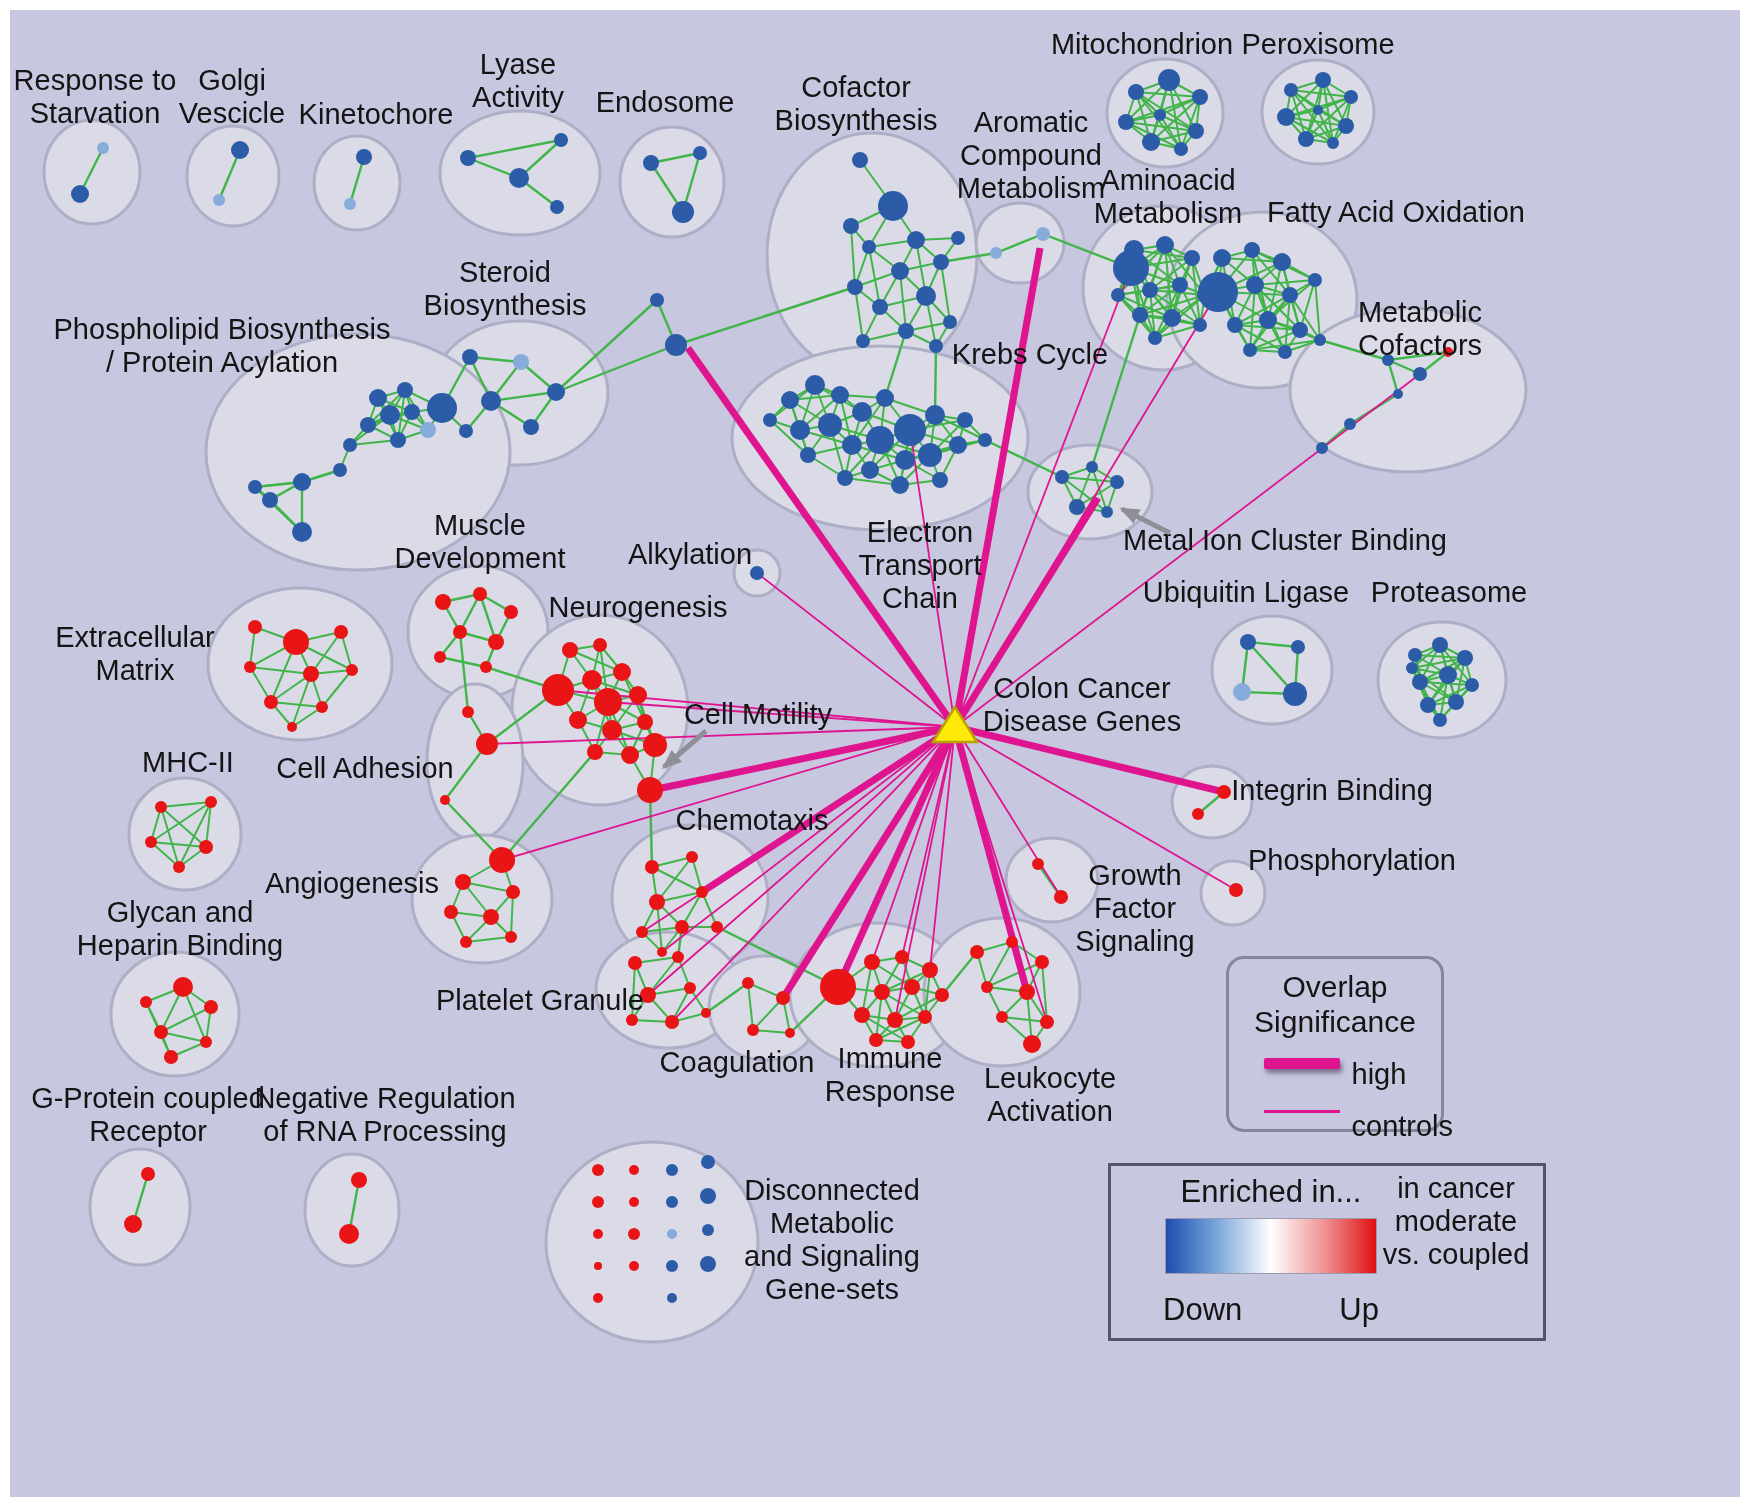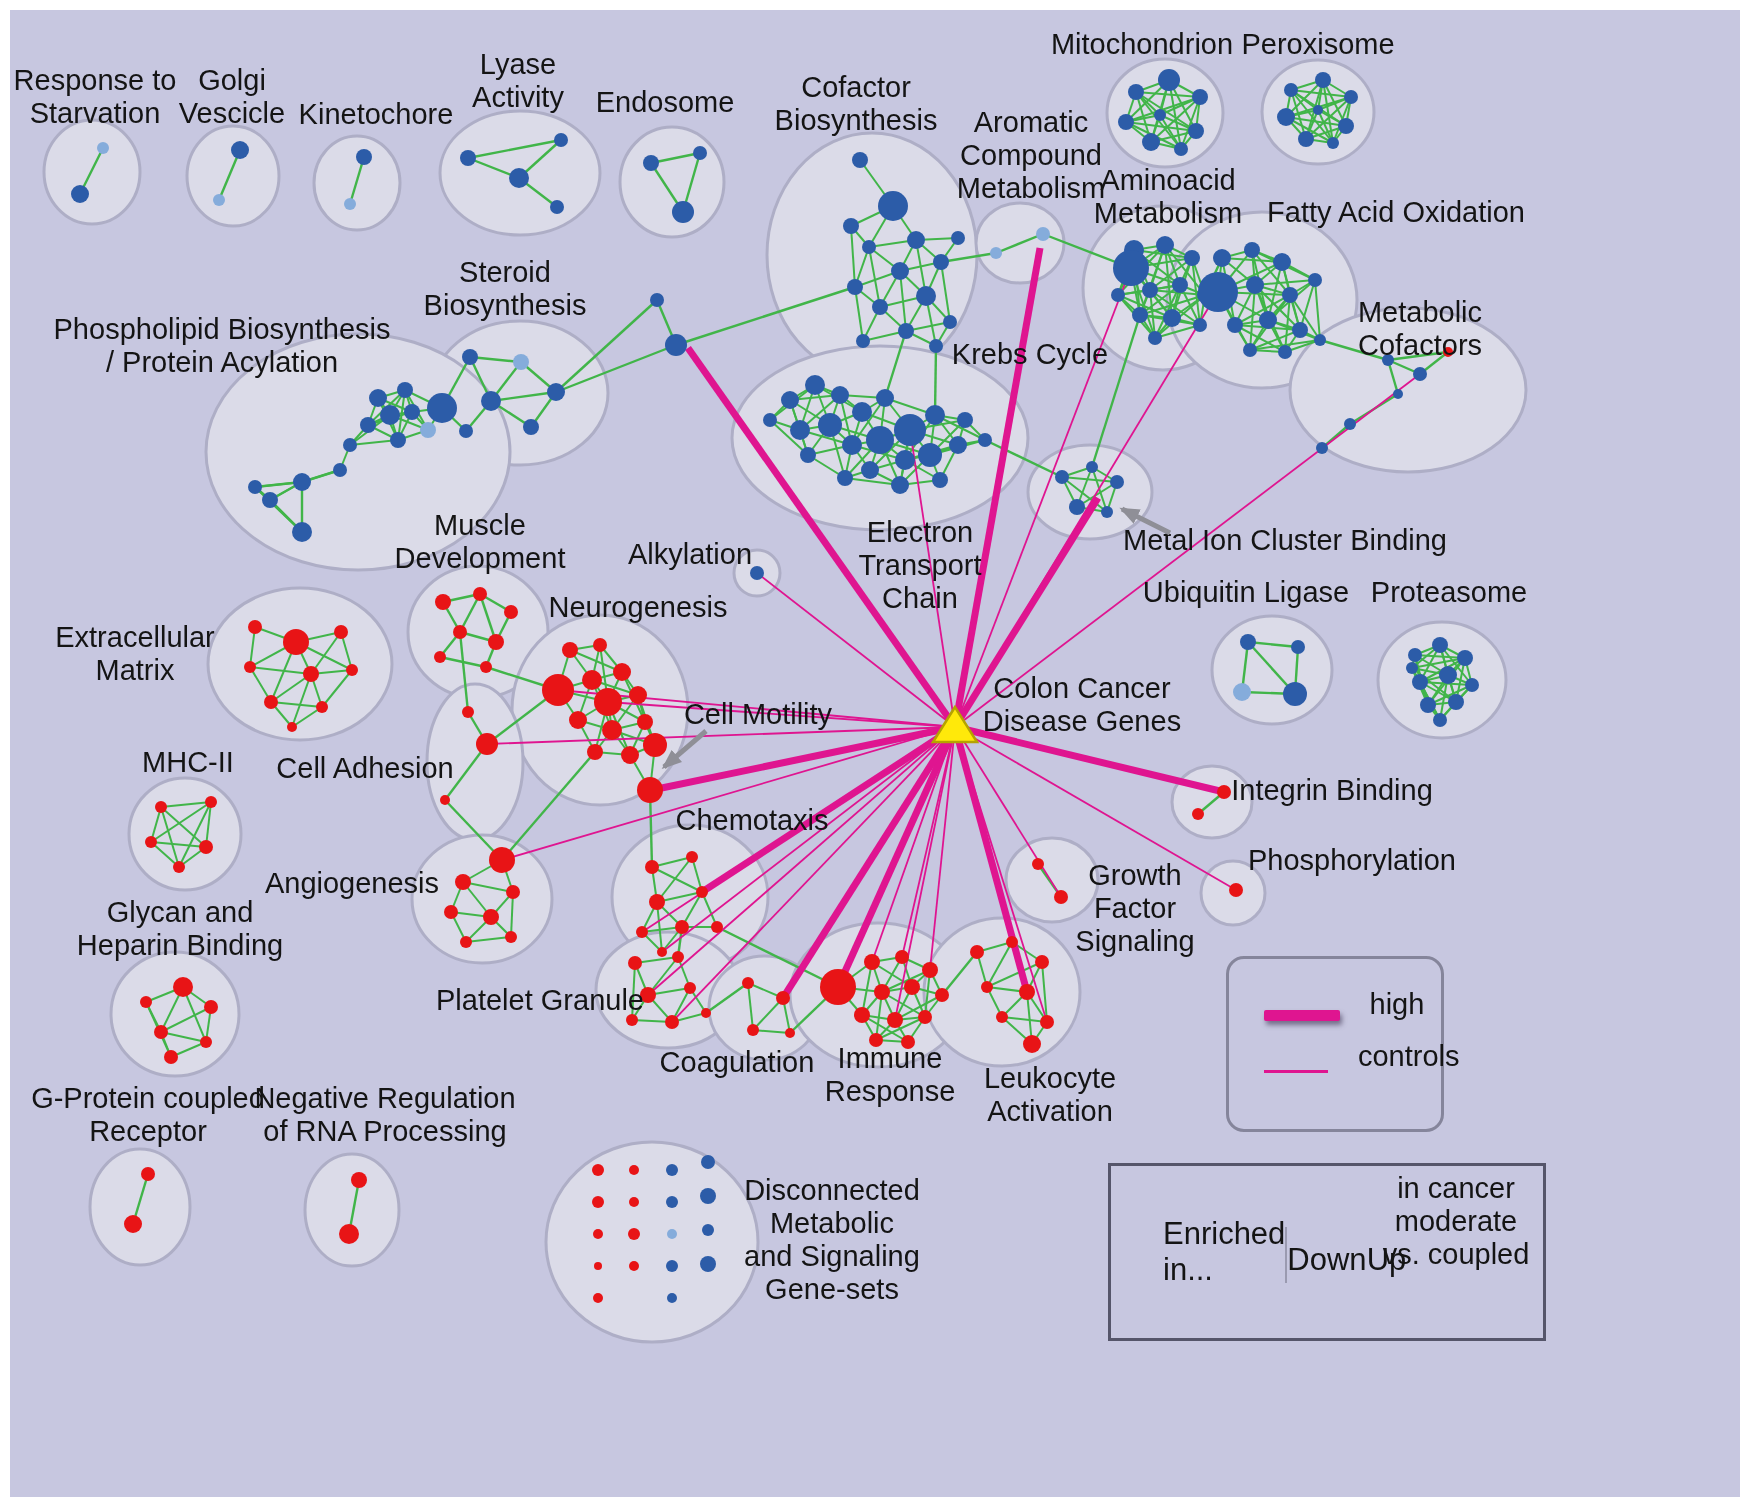--- a/index.html
+++ b/index.html
@@ -15,33 +15,33 @@
 
   .legend { position:absolute; background:#c7c7e0; color:#141414; }
 
   
   .overlap-box {
     left:1226px; top:956px; width:218px; height:176px;
     border:3px solid #85859b; border-radius:18px;
     display:flex; flex-direction:column; align-items:center; padding-top:10px;
   }
   .overlap-title { font-size:30px; line-height:35px; text-align:center; }
-  .ov-row { display:flex; align-items:flex-end; width:100%; padding-left:16px; gap:30px; margin-top:19px;margin-left:37px; }
+  .ov-row { display:flex; align-items:flex-start; width:100%; padding-left:16px; gap:12px; margin-top:19px;margin-left:37px; }
   .line-high { width:76px; height:11px; background:#df1590; border-radius:2px;
                box-shadow: 2px 4px 5px rgba(90,80,110,0.75); }
   .line-moderate { width:76px; height:3px; background:#df1590; }
   .ov-label { font-size:29px; }
 
   
   .enrich-box {
     left:1108px; top:1163px; width:438px; height:178px;
     border:3px solid #55556a;
     display:flex; align-items:stretch; padding:6px 10px 8px 0;
   }
-  .enrich-left { margin-left:52px; width:216px; display:flex; flex-direction:row; align-items:center; }
+  .enrich-left { margin-left:52px; width:216px; display:flex; flex-direction:column; align-items:center; }
   .enrich-title { font-size:31px; margin-top:2px; }
   .gradient-bar {
     width:212px; height:56px; margin-top:8px;
     border:1px solid #9a9ab0;
     background: linear-gradient(to right, #1e4db0 0%, #6f9fd8 22%, #ffffff 50%, #ef8f8f 76%, #e01111 100%);
   }
   .grad-labels { width:216px; display:flex; justify-content:space-between; font-size:31px; margin-top:18px; }
   .enrich-note { flex:1; display:flex; flex-direction:column; align-items:center; font-size:29px; line-height:33px; text-align:center; }
 </style>
 </head>
@@ -1056,20 +1056,24 @@
         <text x="832" y="1299" text-anchor="middle" class="lbl">Gene-sets</text>
         <polygon points="955,707 933,742 977,742" fill="#ffe90a" stroke="#b5a300" stroke-width="2.5"></polygon>
         <text x="1082" y="698" text-anchor="middle" class="lbl">Colon Cancer</text>
         <text x="1082" y="731" text-anchor="middle" class="lbl">Disease Genes</text>
         <line x1="1170" y1="533" x2="1122" y2="509" stroke="#8f8f97" stroke-width="5" marker-end="url(#ah)"></line>
         <line x1="706" y1="731" x2="664" y2="767" stroke="#8f8f97" stroke-width="5" marker-end="url(#ah)"></line>
       </g>
     </svg>
 
   <div class="legend overlap-box">
+    <div class="overlap-title">
+      <div>Overlap</div>
+      <div>Significance</div>
+    </div>
     <div class="ov-row">
       <span class="line-high"></span>
       <span class="ov-label">high</span>
     </div>
     <div class="ov-row">
       <span class="line-moderate"></span>
       <span class="ov-label">controls</span>
     </div>
   </div>
 

